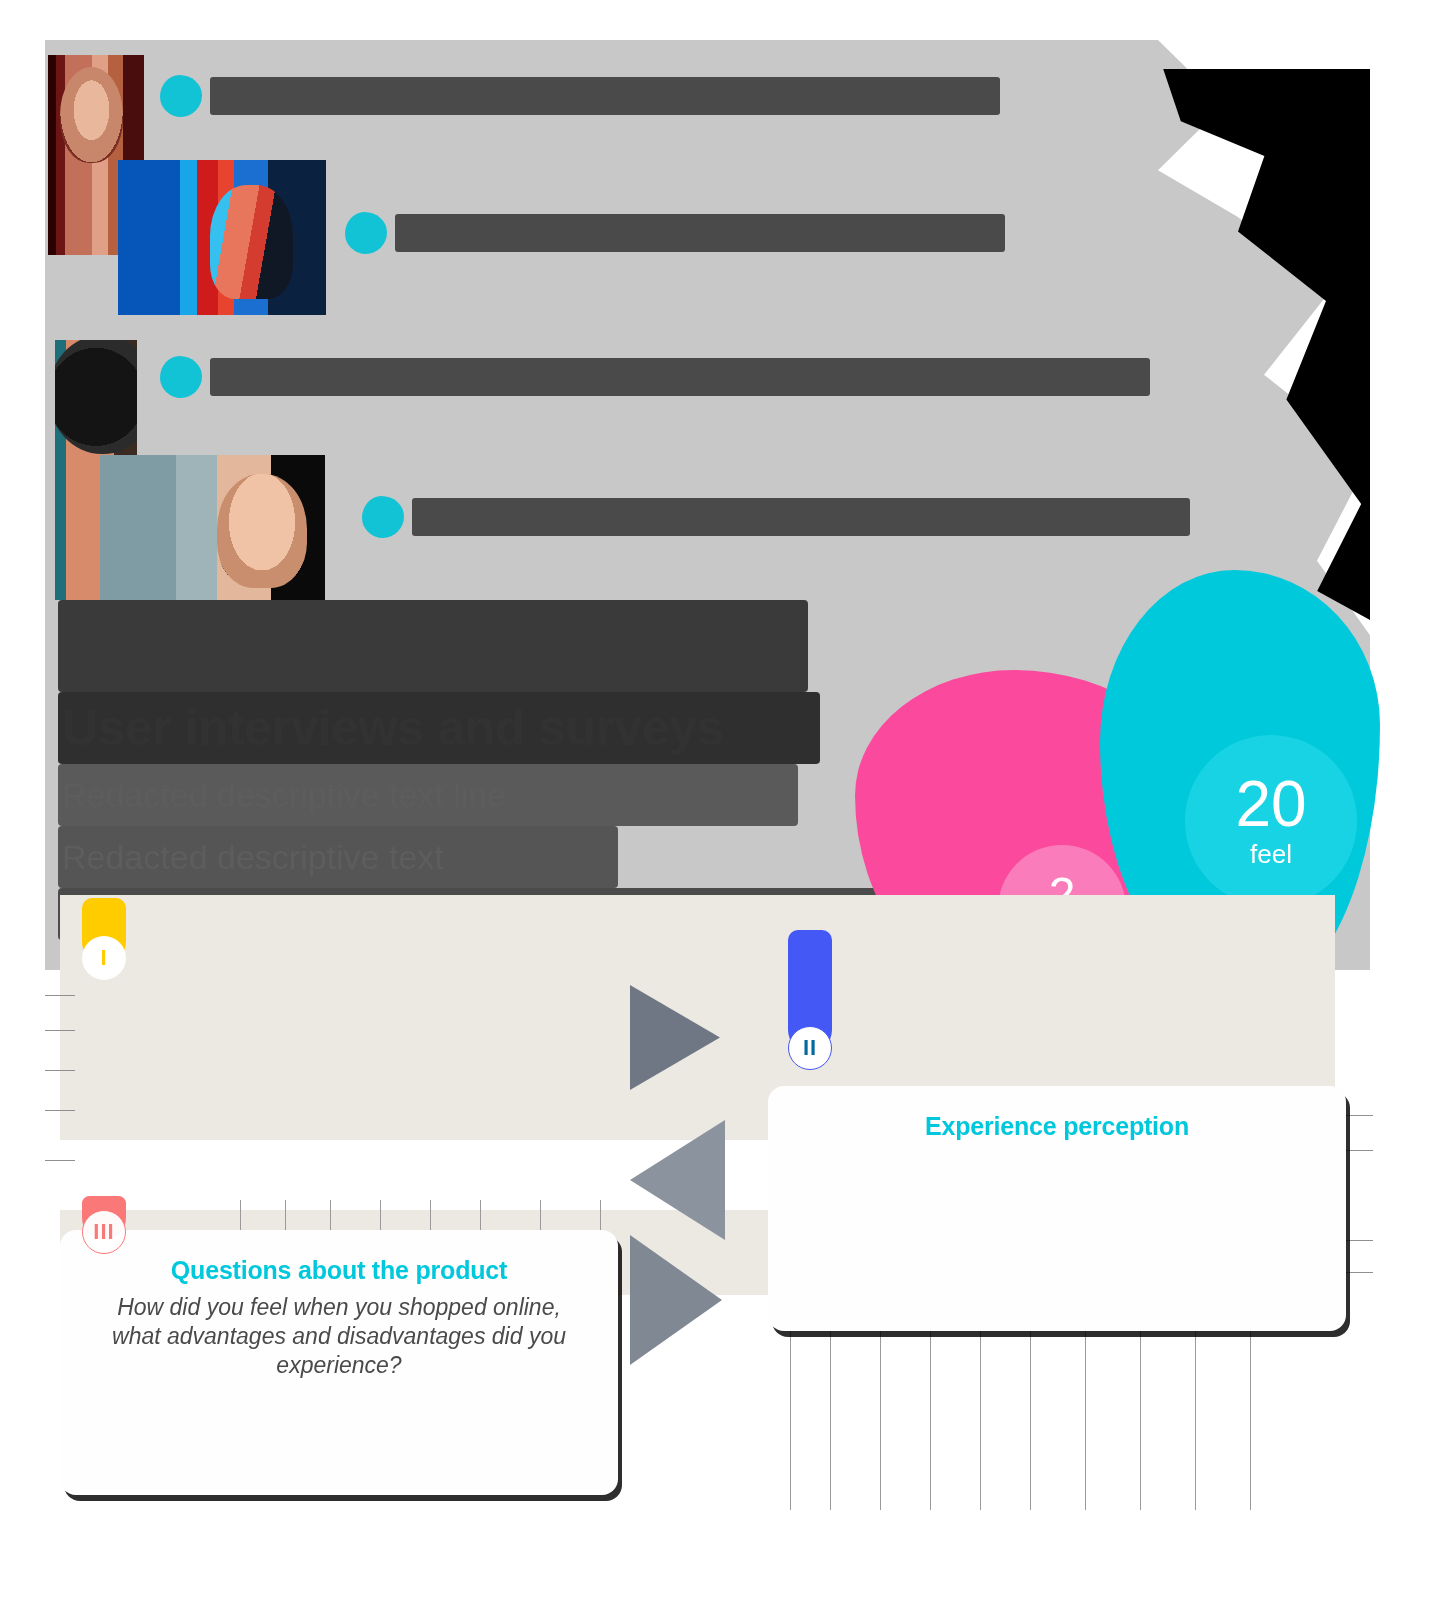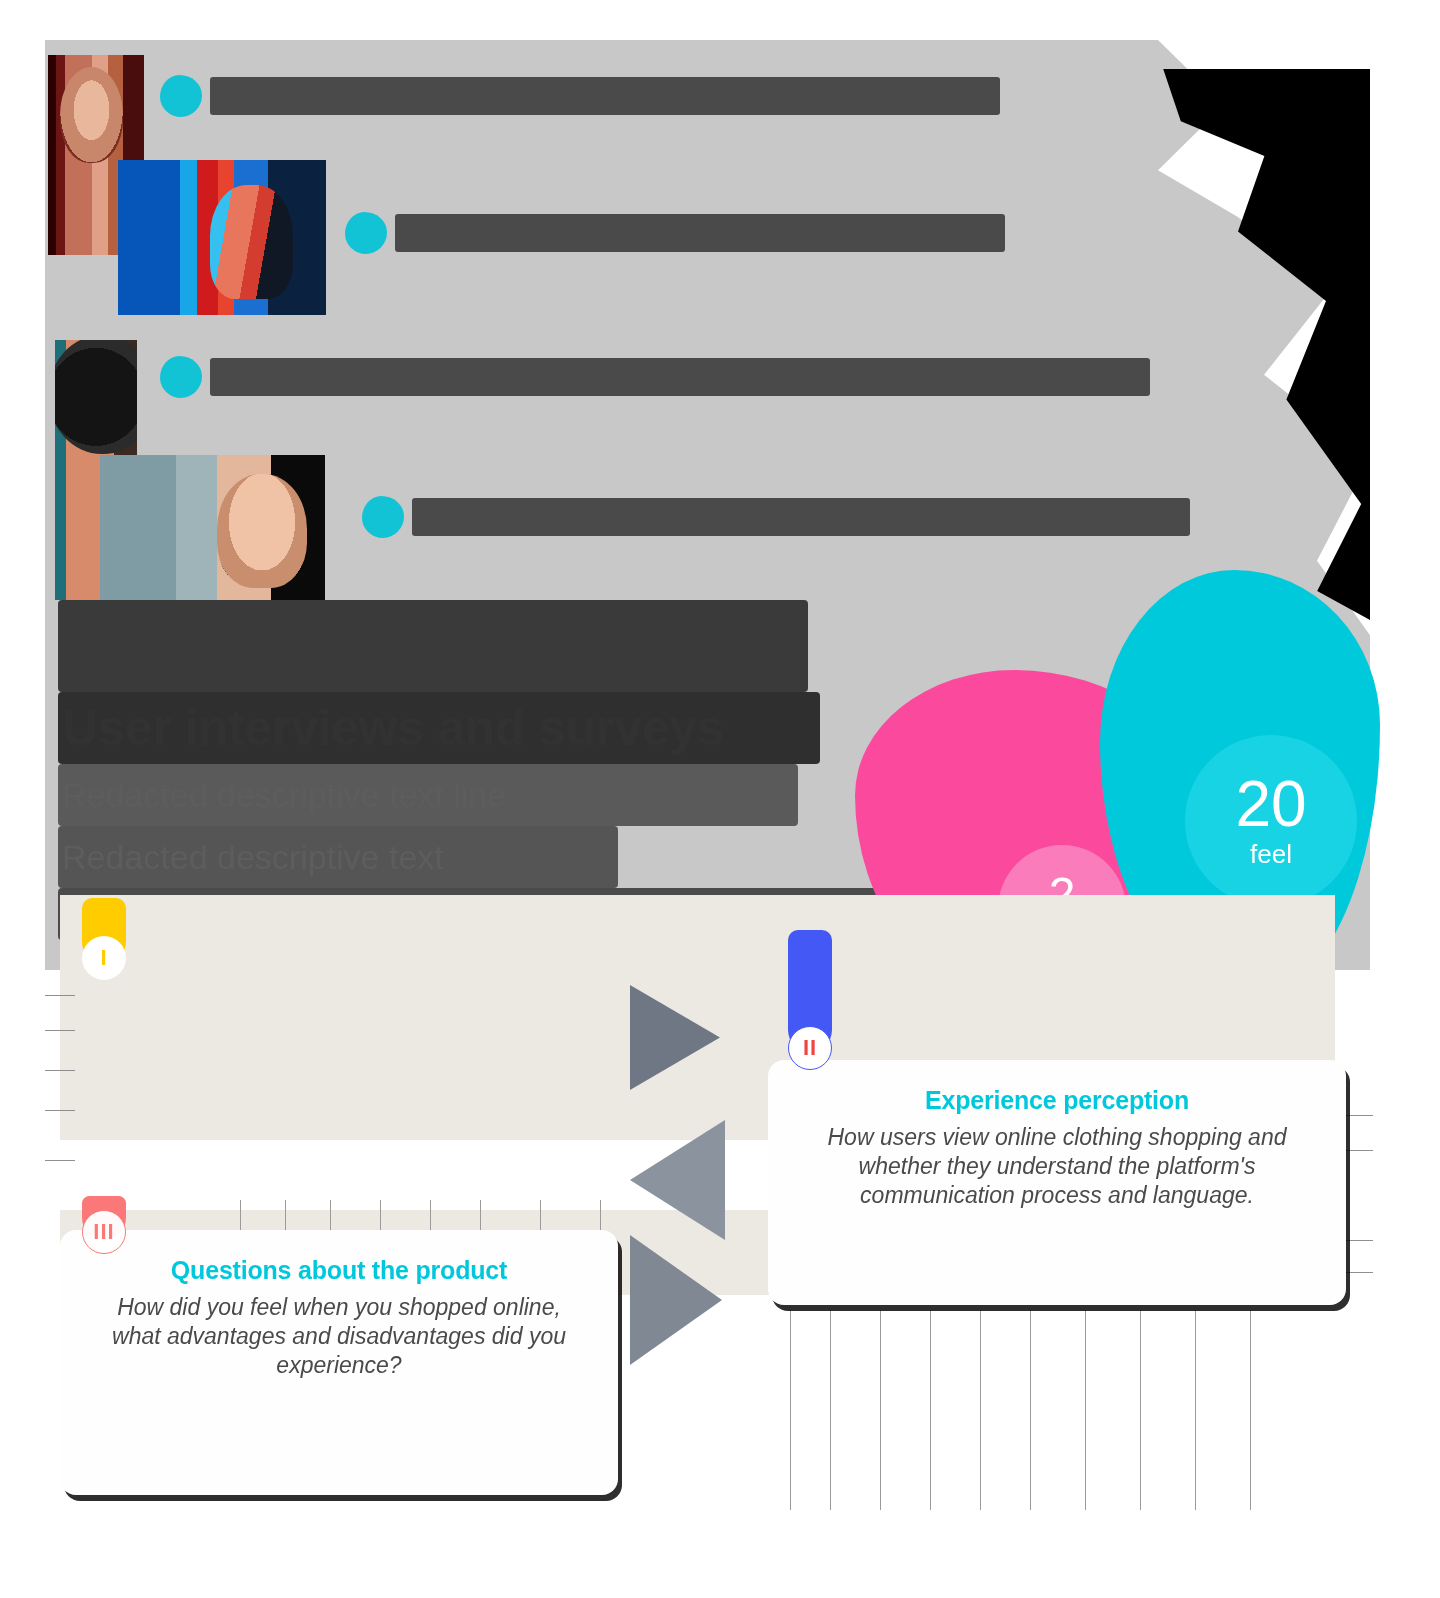--- a/index.html
+++ b/index.html
@@ -209,21 +209,21 @@
     margin-bottom: 8px;
     letter-spacing: -0.2px;
   }
   .card-body {
     color: #4a4a4a;
     font-size: 23px;
     font-style: italic;
     line-height: 1.27;
   }
   .card1 { left: 60px;  top: 955px;  width: 558px; height: 240px; }
-  .card2 { left: 768px; top: 1060px; width: 578px; height: 245px; }
+  .card2 { left: 768px; top: 1086px; width: 578px; height: 245px; }
   .card3 { left: 60px;  top: 1230px; width: 558px; height: 265px; }
 
   
   .pin { position: absolute; width: 60px; height: 92px; }
   .pin .shield {
     position: absolute; left: 8px; top: 0;
     width: 44px; height: 66px;
     border-radius: 10px 10px 22px 22px;
   }
   .pin .badge {
@@ -233,21 +233,21 @@
     background: #ffffff;
     display: flex; align-items: center; justify-content: center;
     font-size: 22px; font-weight: 700;
     letter-spacing: 1px;
   }
   .pin1 { left: 74px;  top: 898px; }
   .pin1 .shield { background: #ffcc00; }
   .pin1 .badge  { color: #ffcc00; }
   .pin2 { left: 780px; top: 930px; height: 150px; }
   .pin2 .shield { background: #4358f5; height: 122px; top: 0; border-radius: 10px 10px 22px 22px; }
-  .pin2 .badge  { color: #ef4444; top: 96px; border: 1px solid #4358f5; }
+  .pin2 .badge  { color: #0369a1; top: 96px; border: 1px solid #4358f5; }
   .pin3 { left: 74px;  top: 1196px; height: 70px; text-align: center; }
   .pin3 .shield { background: #fb7878; height: 44px; border-radius: 8px 8px 24px 24px; }
   .pin3 .badge  { color: #fb7878; top: 14px; background: rgba(255,255,255,.96); border: 1px solid #fb7878; }
 </style>
 </head>
 <body>
 
 <div id="stage">
 
   <div class="grey-canvas"></div>
@@ -344,21 +344,20 @@
     <div class="tick-h" style="left:1345px;top:1272px; width:28px;"></div>
   </div>
 
   <div class="pin pin1">
     <div class="shield"></div>
     <div class="badge">I</div>
   </div>
 
   <div class="card card2">
     <div class="card-title">Experience perception</div>
-    <div class="card-body">How users view online clothing shopping and whether they understand the platform's communication process and language.</div>
   </div>
   <div class="pin pin2">
     <div class="shield"></div>
     <div class="badge">II</div>
   </div>
 
   <div class="card card3">
     <div class="card-title">Questions about the product</div>
     <div class="card-body">How did you feel when you shopped online, what advantages and disadvantages did you experience?</div>
   </div>

